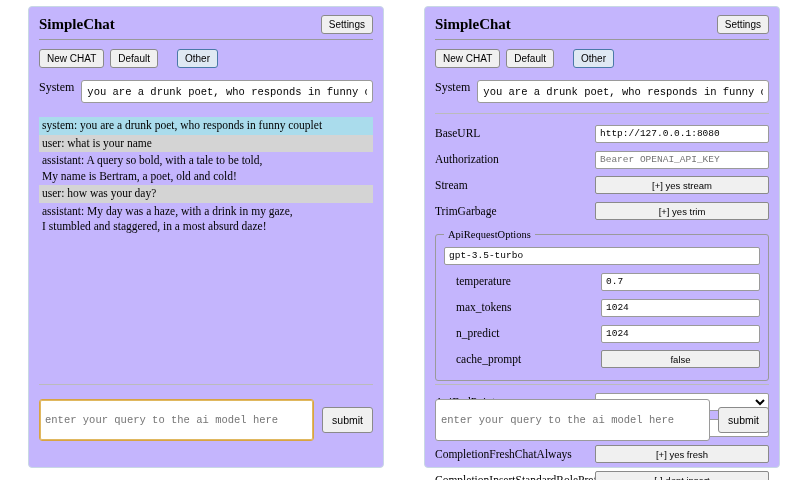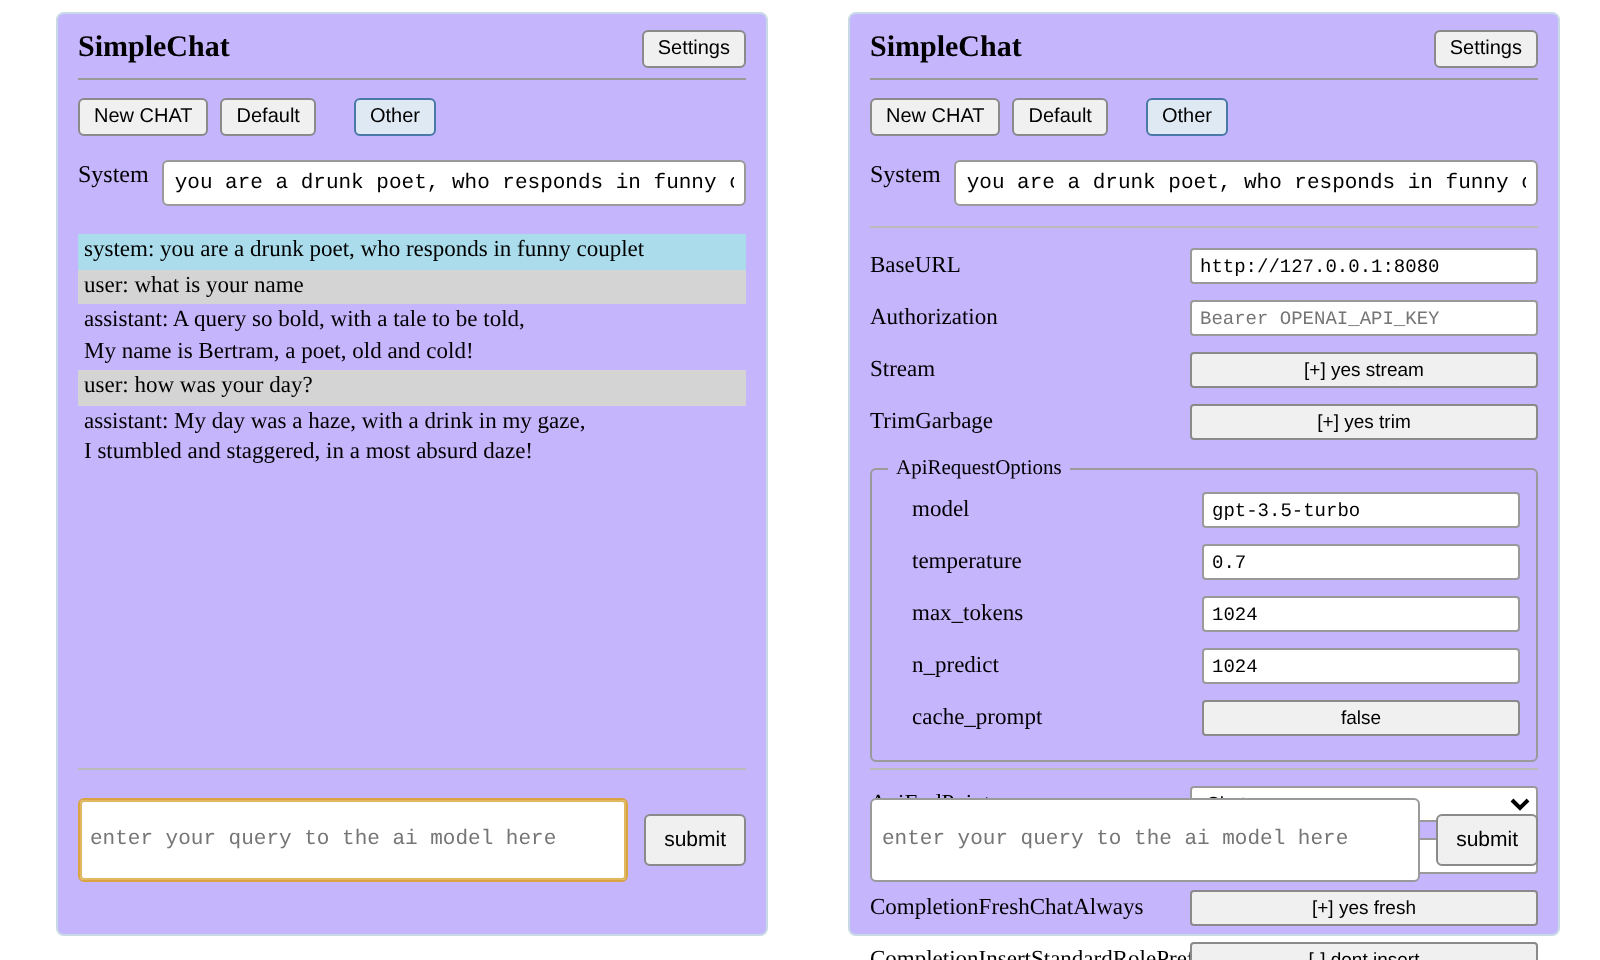--- a/index.html
+++ b/index.html
@@ -304,21 +304,20 @@
         <span class="slabel">TrimGarbage</span>
         <span class="sfield">
           <button class="togglebtn">[+] yes trim</button>
         </span>
       </div>
 
       <fieldset class="group">
         <legend>ApiRequestOptions</legend>
 
         <div class="srow">
-          <span class="slabel">model</span>
           <span class="sfield">
             <input class="txtfield" type="text" value="gpt-3.5-turbo" style="">
           </span>
         </div>
 
         <div class="srow">
           <span class="slabel">temperature</span>
           <span class="sfield">
             <input class="txtfield" type="text" value="0.7" style="">
           </span>

